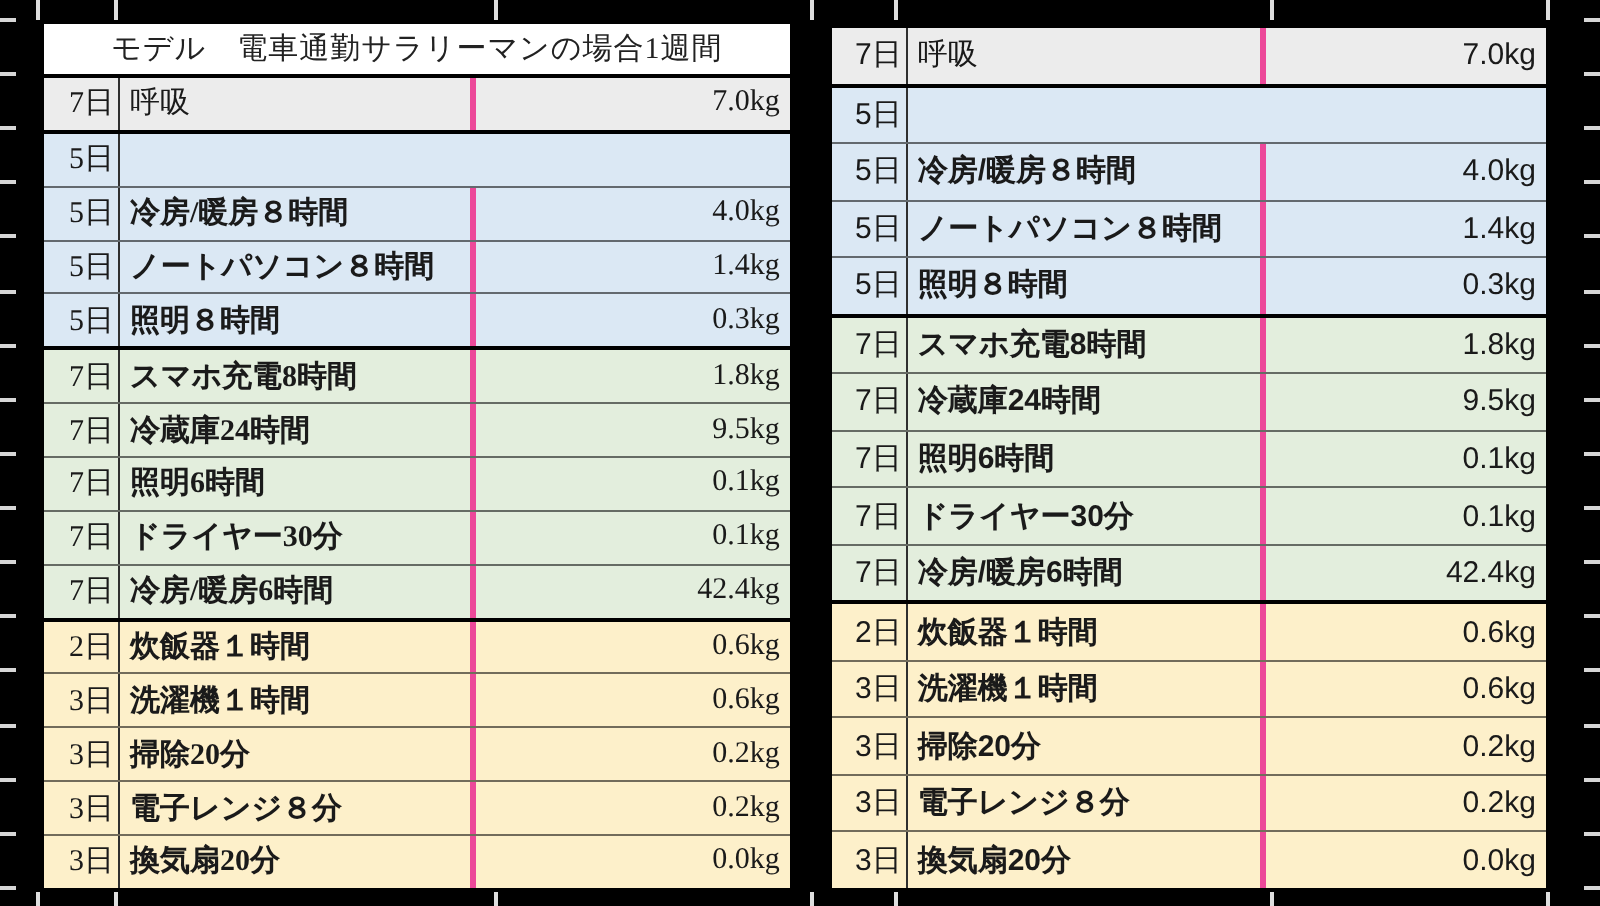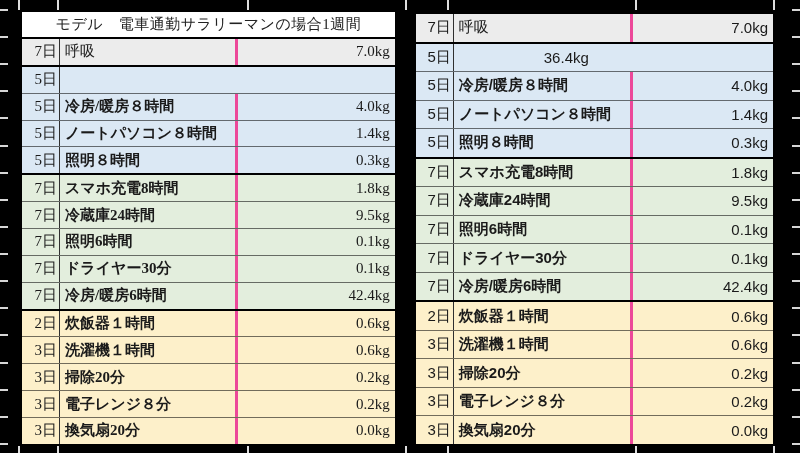--- a/index.html
+++ b/index.html
@@ -121,21 +121,20 @@
 
     <div class="sheet-table t-right">
 
     <div class="row group-start" style="background: rgb(236, 236, 236);">
           <div class="cell c-day">7日</div>
           <div class="cell c-act plain">呼吸</div>
           <div class="cell c-val">7.0kg</div>
         </div>
         <div class="row group-start" style="background: rgb(219, 232, 244);">
           <div class="cell c-day">5日</div>
-          <div class="cell c-val">36.4kg</div>
         </div>
         <div class="row" style="background: rgb(219, 232, 244);">
           <div class="cell c-day">5日</div>
           <div class="cell c-act">冷房/暖房８時間</div>
           <div class="cell c-val">4.0kg</div>
         </div>
         <div class="row" style="background: rgb(219, 232, 244);">
           <div class="cell c-day">5日</div>
           <div class="cell c-act">ノートパソコン８時間</div>
           <div class="cell c-val">1.4kg</div>

